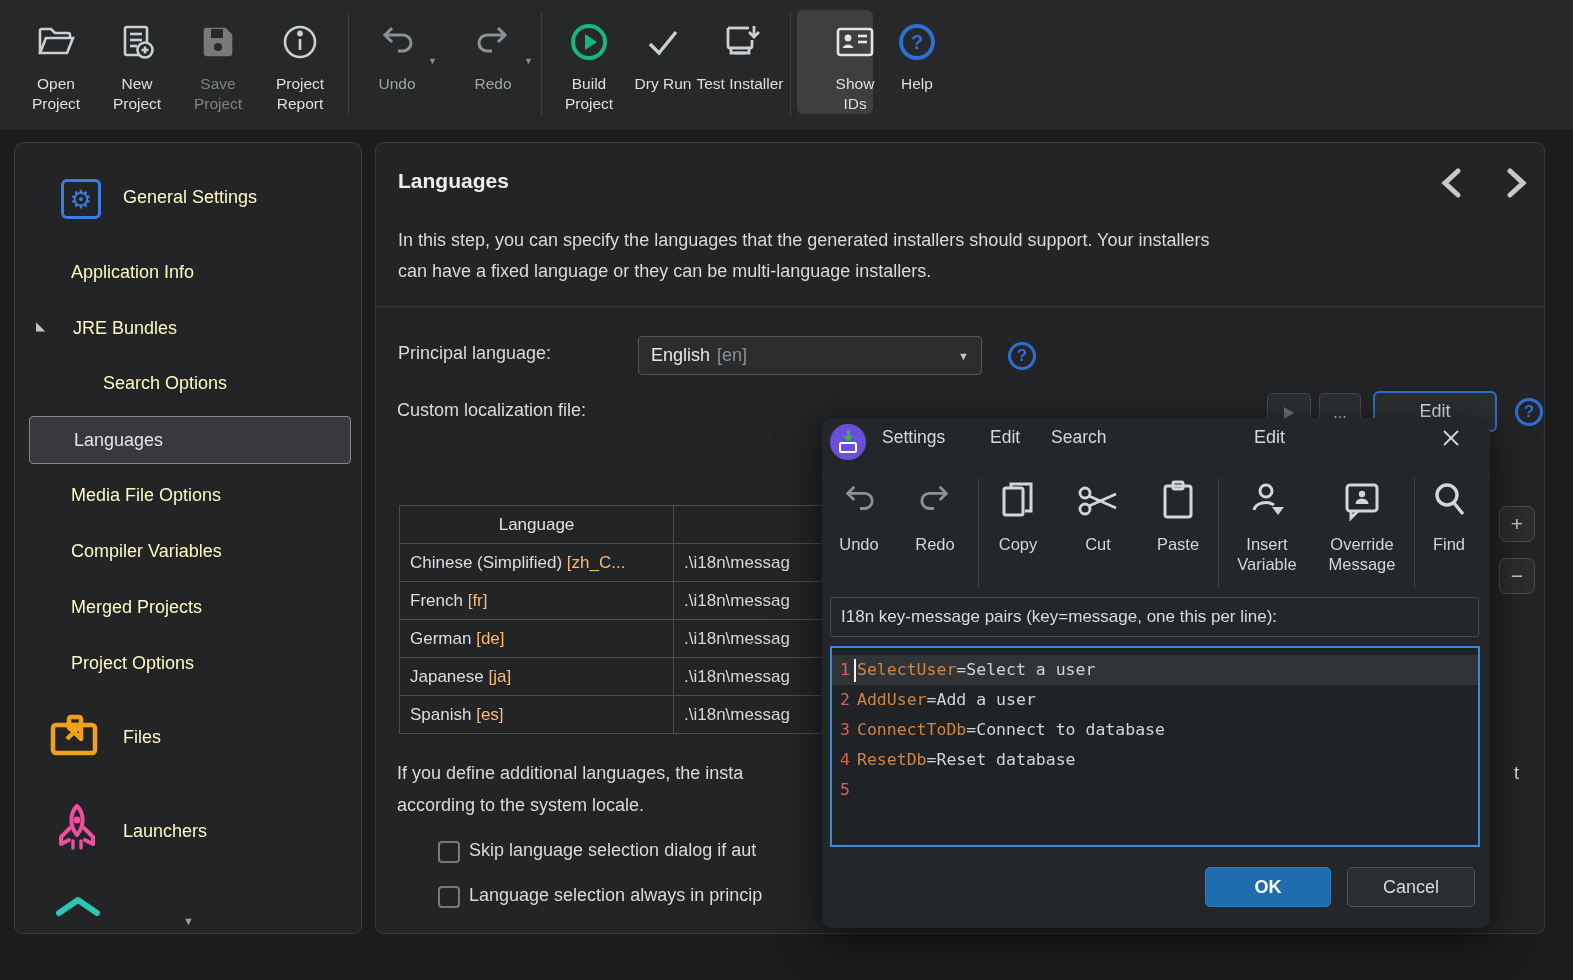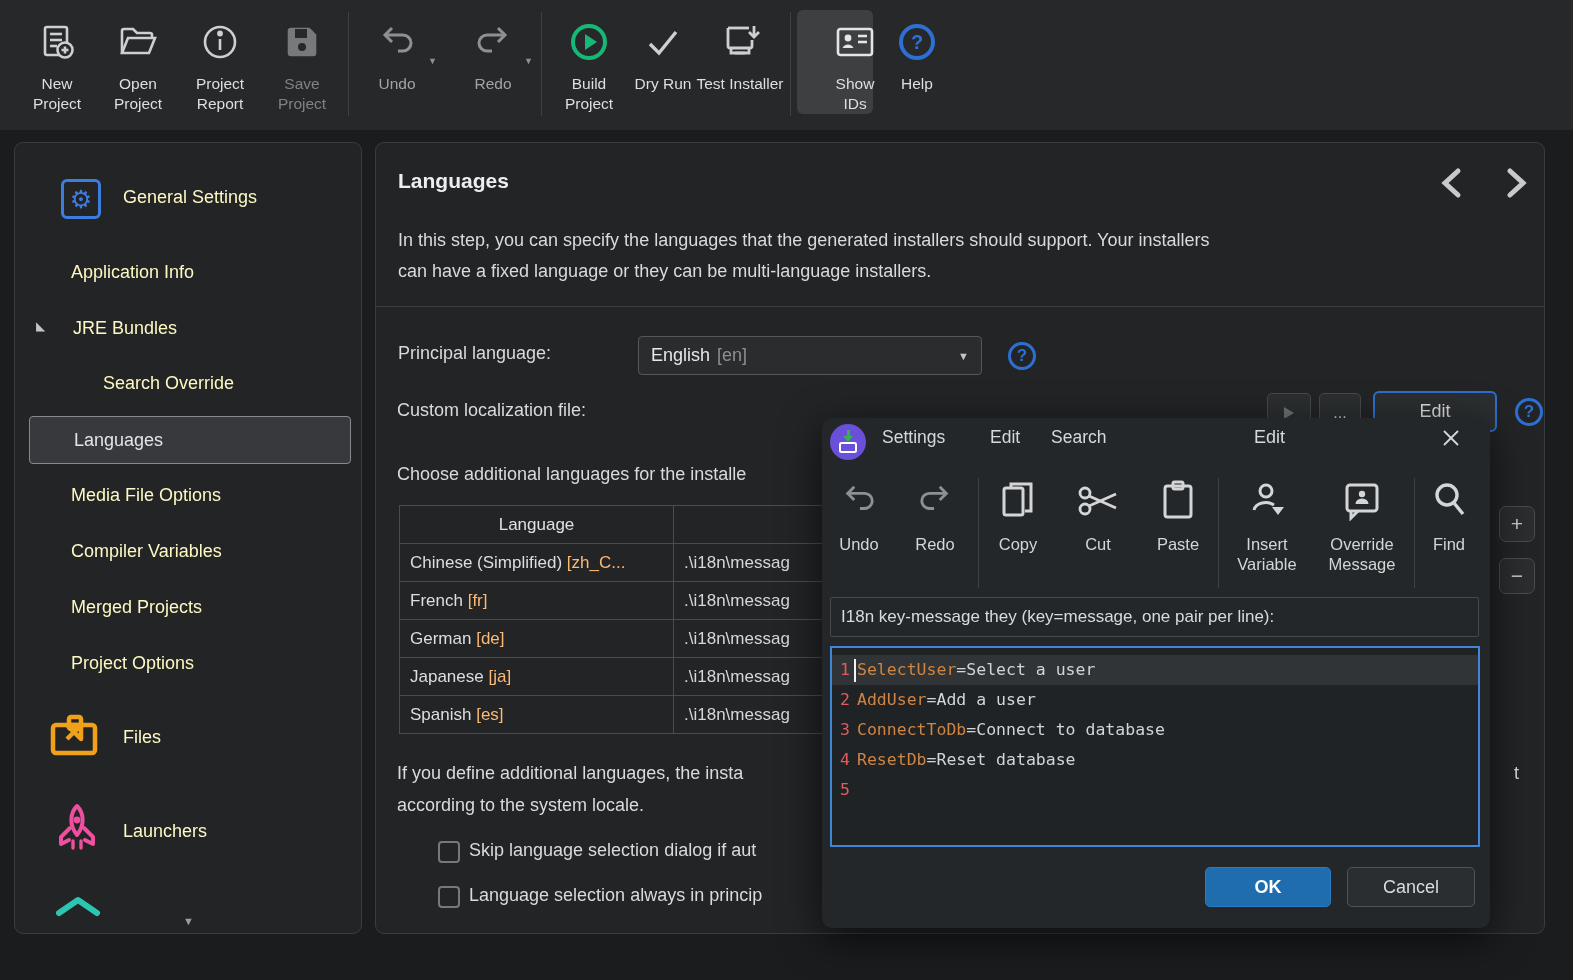--- a/index.html
+++ b/index.html
@@ -81,62 +81,62 @@
   #ok-btn { left:383px; width:126px; background:#1f6cae; color:#ffffff; font-weight:700; border:1px solid #2a7cc0; }
   #cancel-btn { left:525px; width:128px; background:#2b2e30; color:#d8dadc; border:1px solid #515456; }
   svg { display:block; }
 </style>
 </head>
 <body>
 
 <div id="stage">
 
   <div id="topbar">
+    <div class="tbtn" style="width:80px">
+      <div class="ticon">
+        <svg width="42" height="40" viewBox="0 0 42 40" fill="none" stroke="#cdd0d2" stroke-width="2.6">
+          <path d="M5 31 V9 a2 2 0 0 1 2-2 h9 l4 4 h13 a2 2 0 0 1 2 2 v3"></path>
+          <path d="M5 31 L11 16 h27 l-6 15 z"></path>
+        </svg>
+      </div>
+      <div class="tlabel">Open Project</div>
+    </div>
     <div class="tbtn" style="width:82px">
       <div class="ticon">
         <svg width="40" height="40" viewBox="0 0 40 40" fill="none" stroke="#cdd0d2" stroke-width="2.6">
           <rect x="8" y="5" width="22" height="28" rx="2"></rect>
           <line x1="13" y1="12" x2="25" y2="12"></line>
             <line x1="13" y1="18" x2="25" y2="18"></line>
             <line x1="13" y1="24" x2="20" y2="24"></line>
           <circle cx="28" cy="28" r="7.5" fill="#262829"></circle>
           <line x1="28" y1="24.5" x2="28" y2="31.5"></line>
             <line x1="24.5" y1="28" x2="31.5" y2="28"></line>
         </svg>
       </div>
       <div class="tlabel">New Project</div>
     </div>
-    <div class="tbtn" style="width:80px">
-      <div class="ticon">
-        <svg width="42" height="40" viewBox="0 0 42 40" fill="none" stroke="#cdd0d2" stroke-width="2.6">
-          <path d="M5 31 V9 a2 2 0 0 1 2-2 h9 l4 4 h13 a2 2 0 0 1 2 2 v3"></path>
-          <path d="M5 31 L11 16 h27 l-6 15 z"></path>
-        </svg>
-      </div>
-      <div class="tlabel">Open Project</div>
+    <div class="tbtn disabled" style="width:80px">
+      <div class="ticon">
+        <svg width="38" height="38" viewBox="0 0 38 38" fill="none" stroke="#77797b" stroke-width="2.6">
+          <path d="M6 8 a2 2 0 0 1 2-2 h18 l6 6 v18 a2 2 0 0 1-2 2 H8 a2 2 0 0 1-2-2 z" fill="#77797b"></path>
+          <rect x="12" y="6" width="12" height="9" fill="#262829" stroke="none"></rect>
+          <circle cx="19" cy="24" r="4" fill="#262829" stroke="none"></circle>
+        </svg>
+      </div>
+      <div class="tlabel">Save Project</div>
     </div>
     <div class="tbtn" style="width:84px">
       <div class="ticon">
         <svg width="40" height="40" viewBox="0 0 40 40" fill="none" stroke="#cdd0d2" stroke-width="2.6">
           <circle cx="20" cy="20" r="15"></circle>
           <line x1="20" y1="17" x2="20" y2="28"></line>
           <circle cx="20" cy="11.5" r="1.6" fill="#cdd0d2"></circle>
         </svg>
       </div>
       <div class="tlabel">Project Report</div>
-    </div>
-    <div class="tbtn disabled" style="width:80px">
-      <div class="ticon">
-        <svg width="38" height="38" viewBox="0 0 38 38" fill="none" stroke="#77797b" stroke-width="2.6">
-          <path d="M6 8 a2 2 0 0 1 2-2 h18 l6 6 v18 a2 2 0 0 1-2 2 H8 a2 2 0 0 1-2-2 z" fill="#77797b"></path>
-          <rect x="12" y="6" width="12" height="9" fill="#262829" stroke="none"></rect>
-          <circle cx="19" cy="24" r="4" fill="#262829" stroke="none"></circle>
-        </svg>
-      </div>
-      <div class="tlabel">Save Project</div>
     </div>
 
     <div class="tsep"></div>
 
     <div class="tbtn dim-label" style="width:84px">
       <div class="ticon">
         <svg width="42" height="36" viewBox="0 0 42 36" fill="none" stroke="#8e9193" stroke-width="3">
           <path d="M9 11 H27 a8 8 0 0 1 0 16 h-5"></path>
           <path d="M16 4 L9 11 L16 18"></path>
         </svg>
@@ -217,21 +217,21 @@
     <div id="gear-box">
         <span>⚙</span>
       </div>
     <div class="side-label" style="left:108px; top:44px">General Settings</div>
 
     <div class="side-label" style="left:56px; top:119px">Application Info</div>
 
     <div id="tree-triangle">◣</div>
     <div class="side-label" style="left:58px; top:175px">JRE Bundles</div>
 
-    <div class="side-label" style="left:88px; top:230px">Search Override</div>
+    <div class="side-label" style="left:88px; top:230px">Search Options</div>
 
     <div id="selected-item">
       <span>Languages</span>
     </div>
 
     <div class="side-label" style="left:56px; top:342px">Media File Options</div>
     <div class="side-label" style="left:56px; top:398px">Compiler Variables</div>
     <div class="side-label" style="left:56px; top:454px">Merged Projects</div>
     <div class="side-label" style="left:56px; top:510px">Project Options</div>
 
@@ -295,21 +295,20 @@
     <div class="abs field-label" style="left:21px; top:257px">Custom localization file:</div>
     <div class="mini-btn" style="left:891px; width:44px">
       <svg width="14" height="16" viewBox="0 0 14 16">
           <path d="M2 2 L12 8 L2 14 Z" fill="#6f7274"></path>
         </svg>
     </div>
     <div class="mini-btn" style="left:943px; width:42px; font-size:16px">...</div>
     <div id="edit-btn">Edit</div>
     <div class="abs help-circle" style="left:1139px; top:255px">?</div>
 
-    <div class="abs field-label" style="left:21px; top:321px">Choose additional languages for the installe</div>
 
     <table id="lang-table">
       <tbody>
           <tr>
         <th style="width:274px">Language</th>
         <th></th>
       </tr>
       <tr>
         <td class="c1"><span>Chinese (Simplified)</span> <span class="code">[zh_C...</span></td>
         <td class="c2">.\i18n\messag</td>
@@ -438,21 +437,21 @@
     <div class="dtb-item" style="left:596px; width:62px">
       <div class="dicon">
         <svg width="38" height="40" viewBox="0 0 38 40" fill="none" stroke="#d3d5d7" stroke-width="3.4">
           <circle cx="17" cy="15" r="10"></circle>
             <line x1="24" y1="23" x2="33" y2="34"></line>
         </svg>
       </div>
       <div class="dlabel">Find</div>
     </div>
 
-    <div id="dlg-field-label">I18n key-message they (key=message, one pair per line):</div>
+    <div id="dlg-field-label">I18n key-message pairs (key=message, one this per line):</div>
 
     <div id="dlg-editor">
       <div class="eline current">
         <span class="ln">1</span><span class="key">SelectUser</span><span class="rest">=Select a user</span>
         <span id="caret"></span>
       </div>
       <div class="eline">
         <span class="ln">2</span><span class="key">AddUser</span><span class="rest">=Add a user</span>
       </div>
       <div class="eline">

